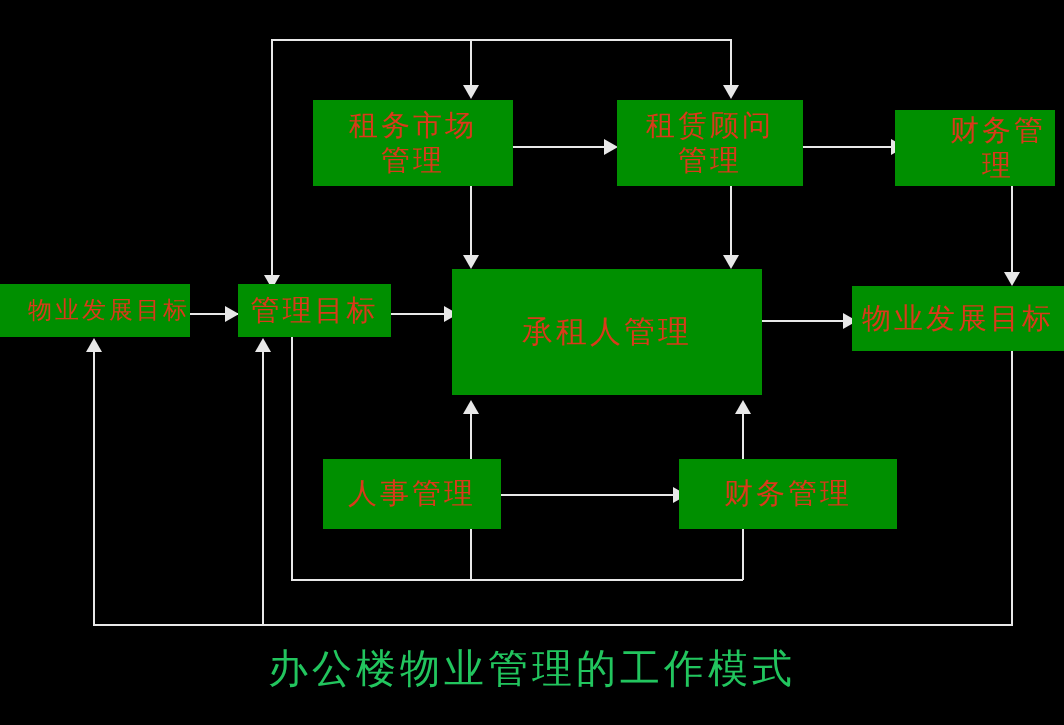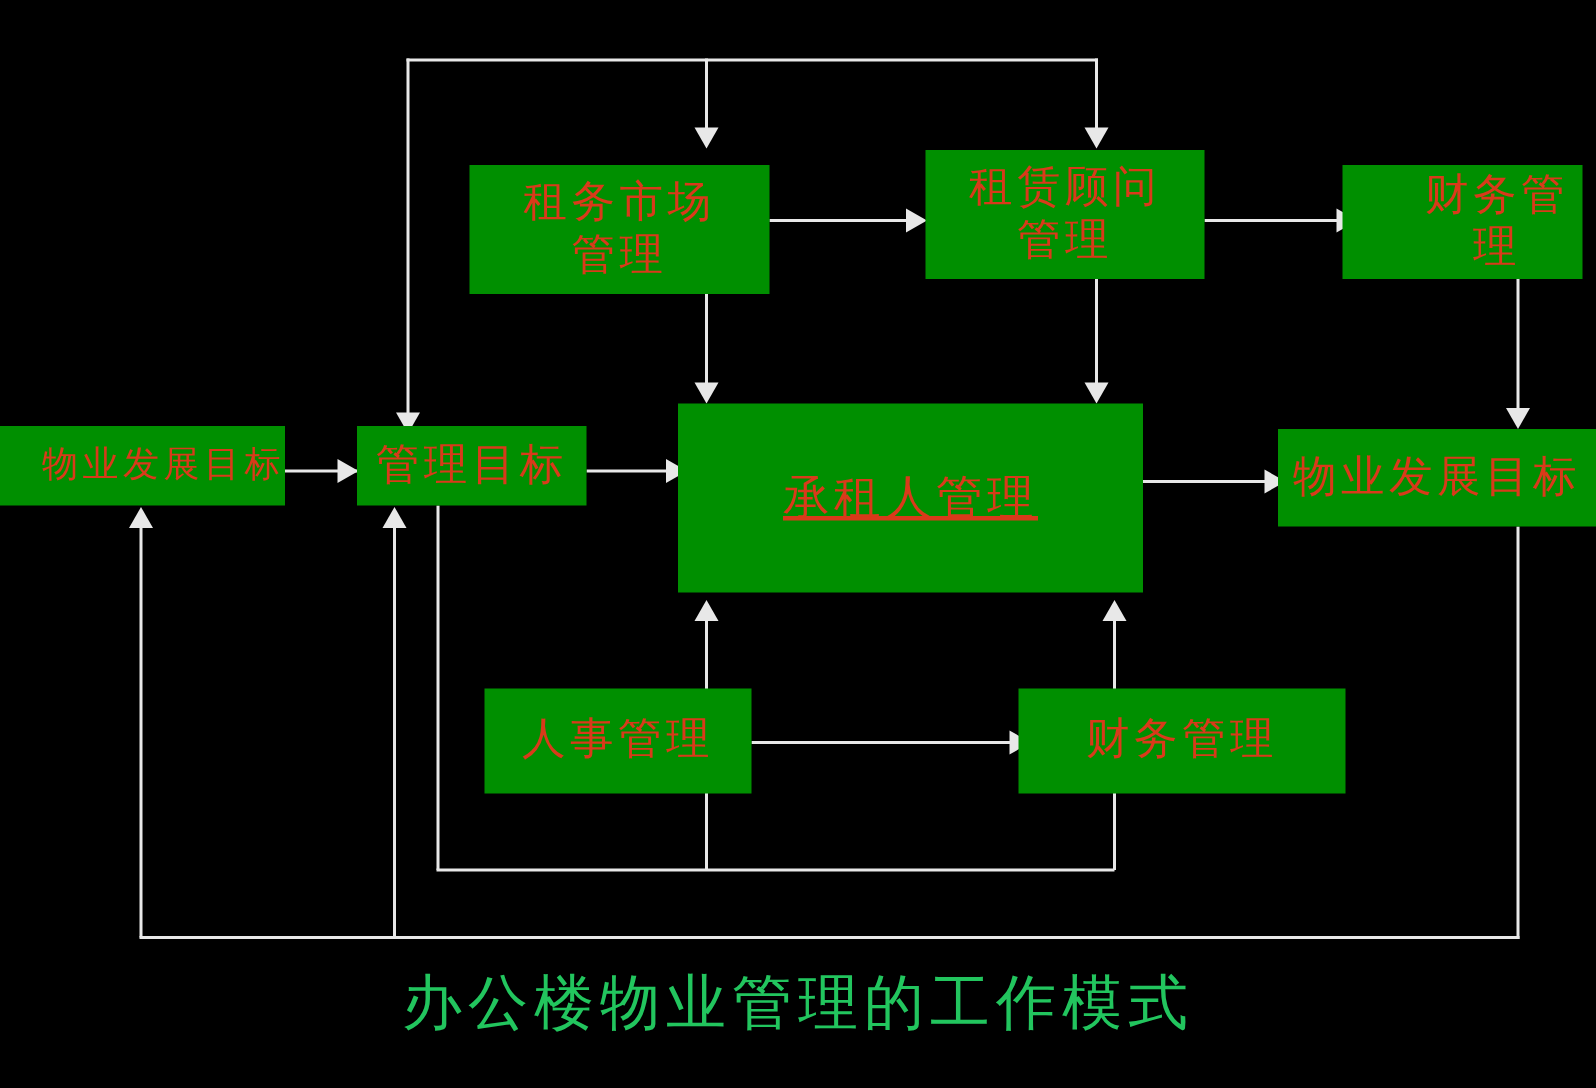--- a/index.html
+++ b/index.html
@@ -27,21 +27,21 @@
     text-align: center;
     line-height: 1.22;
     font-weight: 400;
     letter-spacing: 3px;
     box-sizing: border-box;
     z-index: 3;
   }
   .node span { display: block; width: 100%; }
   .n-small { font-size: 24px; text-align: right; }
   .n-med   { font-size: 29px; }
-  .n-big   { font-size: 31px; text-decoration: underline; }
+  .n-big   { font-size: 31px; }
 
   
   .hline, .vline {
     position: absolute;
     background: #e8e8e8;
     z-index: 1;
   }
   .hline { height: 2px; }
   .vline { width: 2px; }
 
@@ -132,21 +132,21 @@
   <div class="vline" style="left:742px; top:528px; height:52px;"></div>
   <div class="vline" style="left:470px; top:528px; height:52px;"></div>
 
   <div class="vline" style="left:1011px; top:351px; height:275px;"></div>
   <div class="hline" style="left:93px; top:624px; width:920px;"></div>
   <div class="vline" style="left:93px; top:342px; height:283px;"></div>
   <div class="arrow arr-up" style="left:86px; top:338px;"></div>
   <div class="vline" style="left:262px; top:342px; height:283px;"></div>
   <div class="arrow arr-up" style="left:255px; top:338px;"></div>
 
-  <div class="node n-med" style="left:313px; top:110px; width:200px; height:86px;">
+  <div class="node n-med" style="left:313px; top:100px; width:200px; height:86px;">
     <span>
         <span>租务市场</span>
         <span>管理</span>
       </span>
   </div>
 
   <div class="node n-med" style="left:617px; top:100px; width:186px; height:86px;">
     <span>
         <span>租赁顾问</span>
         <span>管理</span>

